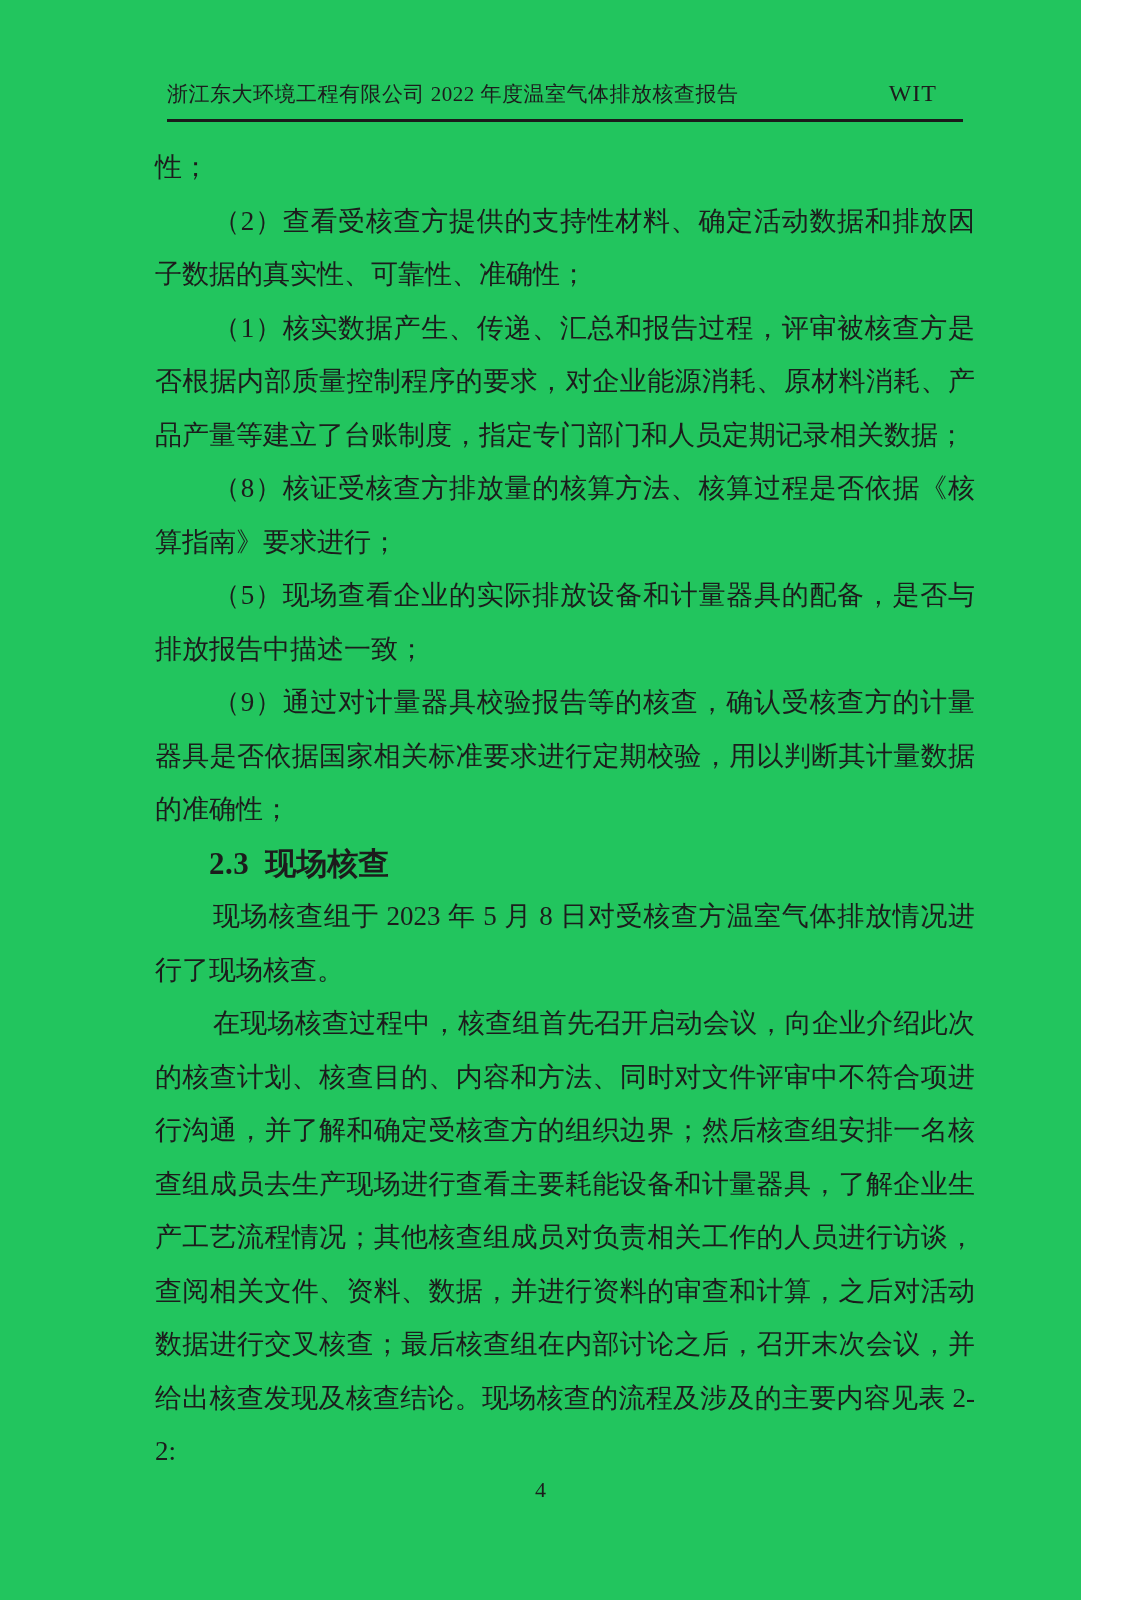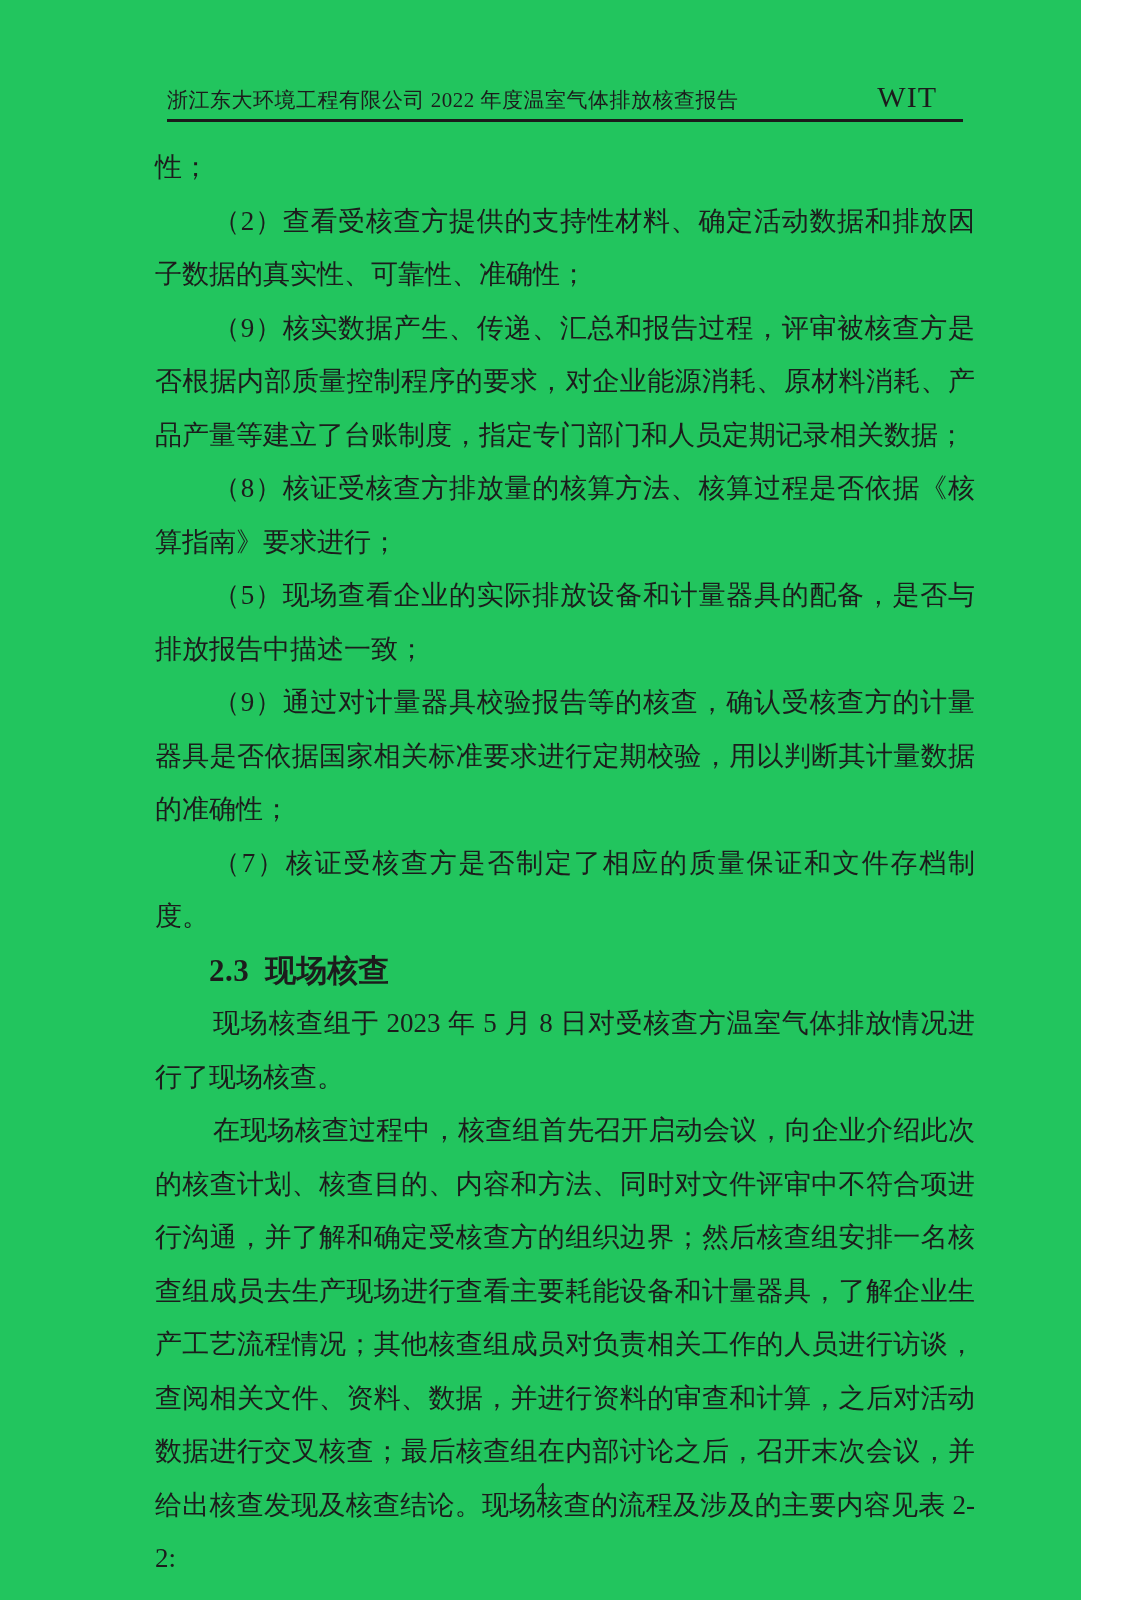--- a/index.html
+++ b/index.html
@@ -24,21 +24,21 @@
     display: flex;
     justify-content: space-between;
     align-items: baseline;
     font-size: 21px;
     white-space: nowrap;
   }
   .header-title {
     letter-spacing: 0.5px;
   }
   .header-logo {
-    font-size: 30px;
+    font-size: 24px;
     letter-spacing: 1px;
     padding-right: 26px;
   }
   .header-rule {
     position: absolute;
     top: 119px;
     left: 167px;
     width: 796px;
     height: 3px;
     background: #1b1b1b;
@@ -93,29 +93,28 @@
   </div>
 
   <div class="header-rule"></div>
 
   <div class="page-body">
 
     <p class="para no-indent">性；</p>
 
     <p class="para">（2）查看受核查方提供的支持性材料、确定活动数据和排放因子数据的真实性、可靠性、准确性；</p>
 
-    <p class="para">（9）核实数据产生、传递、汇总和报告过程，评审被核查方是否根据内部质量控制程序的要求，对企业能源消耗、原材料消耗、产品产量等建立了台账制度，指定专门部门和人员定期记录相关数据；</p>
+    <p class="para">（1）核实数据产生、传递、汇总和报告过程，评审被核查方是否根据内部质量控制程序的要求，对企业能源消耗、原材料消耗、产品产量等建立了台账制度，指定专门部门和人员定期记录相关数据；</p>
 
     <p class="para">（8）核证受核查方排放量的核算方法、核算过程是否依据《核算指南》要求进行；</p>
 
     <p class="para">（5）现场查看企业的实际排放设备和计量器具的配备，是否与排放报告中描述一致；</p>
 
     <p class="para">（9）通过对计量器具校验报告等的核查，确认受核查方的计量器具是否依据国家相关标准要求进行定期校验，用以判断其计量数据的准确性；</p>
 
-    <p class="para">（7）核证受核查方是否制定了相应的质量保证和文件存档制度。</p>
 
     <h2 class="section-heading">
       <span class="section-number">2.3</span><span class="section-title">现场核查</span>
     </h2>
 
     <p class="para">现场核查组于 2023 年 5 月 8 日对受核查方温室气体排放情况进行了现场核查。</p>
 
     <p class="para">在现场核查过程中，核查组首先召开启动会议，向企业介绍此次的核查计划、核查目的、内容和方法、同时对文件评审中不符合项进行沟通，并了解和确定受核查方的组织边界；然后核查组安排一名核查组成员去生产现场进行查看主要耗能设备和计量器具，了解企业生产工艺流程情况；其他核查组成员对负责相关工作的人员进行访谈，查阅相关文件、资料、数据，并进行资料的审查和计算，之后对活动数据进行交叉核查；最后核查组在内部讨论之后，召开末次会议，并给出核查发现及核查结论。现场核查的流程及涉及的主要内容见表 2-2:</p>
 
   </div>

